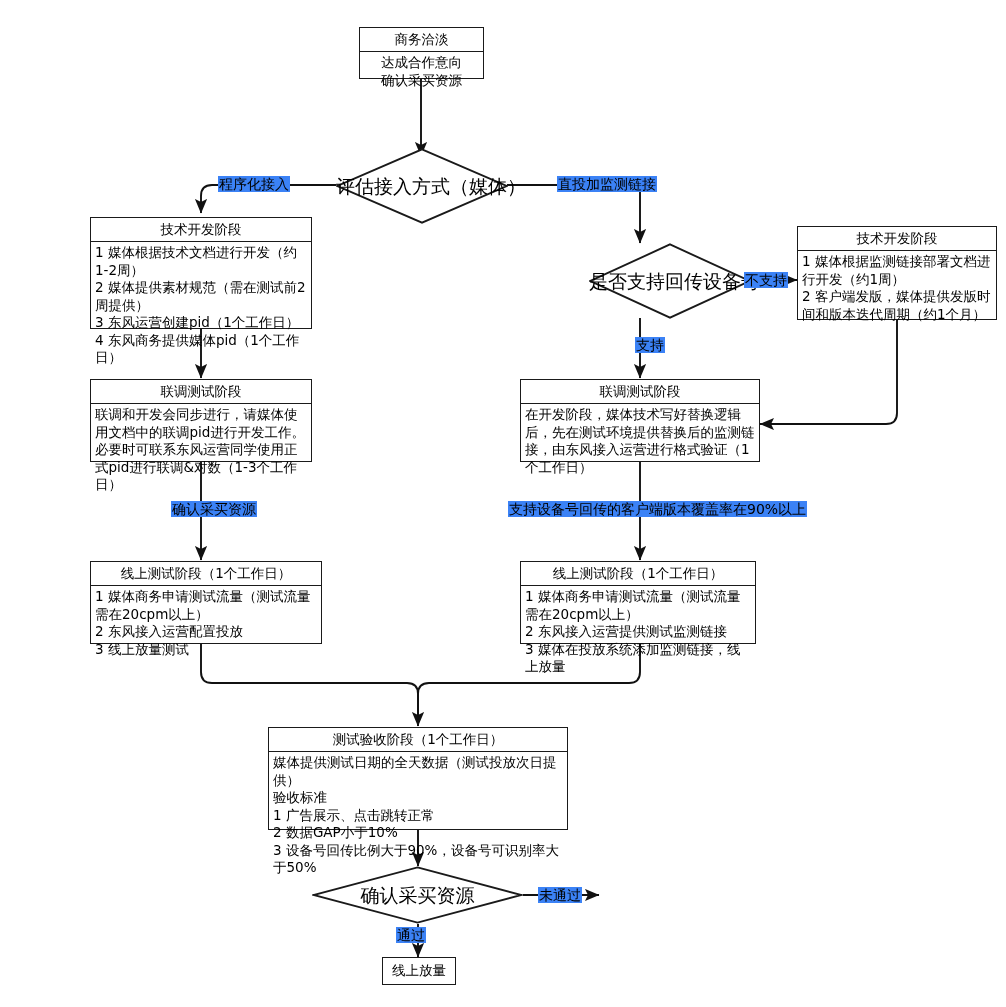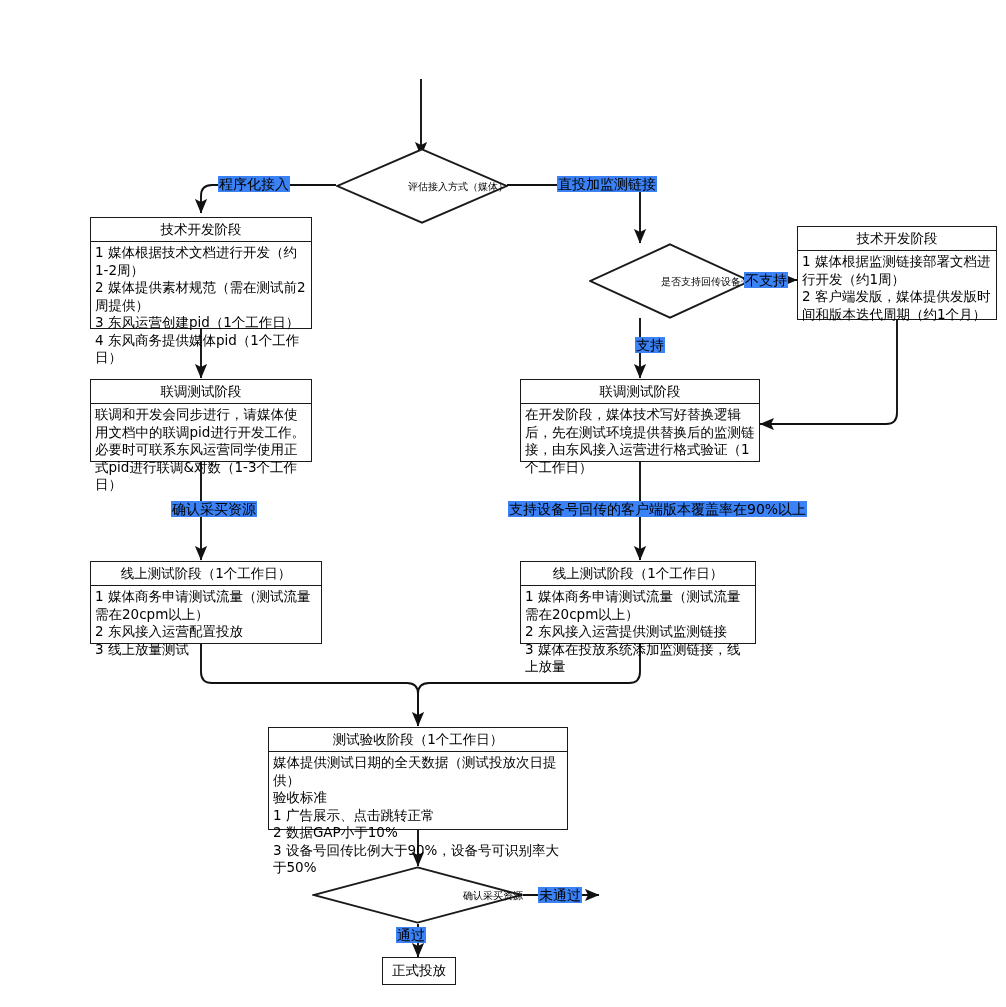--- a/index.html
+++ b/index.html
@@ -53,22 +53,22 @@
 
   .diamond{
     position:absolute;
     z-index:2;
   }
   .diamond .dtext{
     position:absolute;
     left:0; top:50%;
     width:100%;
     transform:translateY(-50%);
-    text-align:right;
-    font-size:10px;
+    text-align:center;
+    font-size:19px;
     line-height:17px;
     color:#000;
     white-space:nowrap;
   }
   .edge-label{
     position:absolute;
     font-size:14px;
     line-height:16px;
     color:#000;
     background:#3b82f6;
@@ -113,20 +113,25 @@
       <path d="M640,644 L640,672 Q640,683 629,683 L429,683 Q418,683 418,694 L418,726"></path>
 
       <path d="M418,830 L418,866" marker-end="url(#arw)"></path>
 
       <path d="M523,895 L599,895" marker-end="url(#arw)"></path>
 
       <path d="M418,924 L418,957" marker-end="url(#arw)"></path>
     </g>
   </svg>
 
+  <div class="node" style="left:359px; top:27px; width:125px; height:52px;">
+    <div class="ttl">商务洽淡</div>
+    <div class="bdy ctr" style="white-space:pre-line;">达成合作意向
+确认采买资源</div>
+  </div>
 
   <div class="diamond" style="left:336px; top:148px; width:172px; height:76px;">
     <svg width="172" height="76" viewBox="0 0 172 76">
       <polygon points="86,1.4 170.6,38 86,74.6 1.4,38" fill="#ffffff" stroke="#1a1a1a" stroke-width="1.9"></polygon>
     </svg>
     <div class="dtext">评估接入方式（媒体）</div>
   </div>
 
   <div class="edge-label" style="left:218px; top:176px;">程序化接入</div>
   <div class="edge-label" style="left:557px; top:176px;">直投加监测链接</div>
@@ -196,16 +201,16 @@
       <polygon points="105.5,1.4 209.6,29 105.5,56.6 1.4,29" fill="#ffffff" stroke="#1a1a1a" stroke-width="1.9"></polygon>
     </svg>
     <div class="dtext">确认采买资源</div>
   </div>
 
   <div class="edge-label" style="left:538px; top:887px;">未通过</div>
   <div class="edge-label" style="left:396px; top:927px;">通过</div>
 
 
   <div class="node plain" style="left:382px; top:957px; width:74px; height:28px;">
-    <div class="bdy ctr">正式投放</div>
+    <div class="bdy ctr">线上放量</div>
   </div>
 
 </div>
 
 </body></html>

